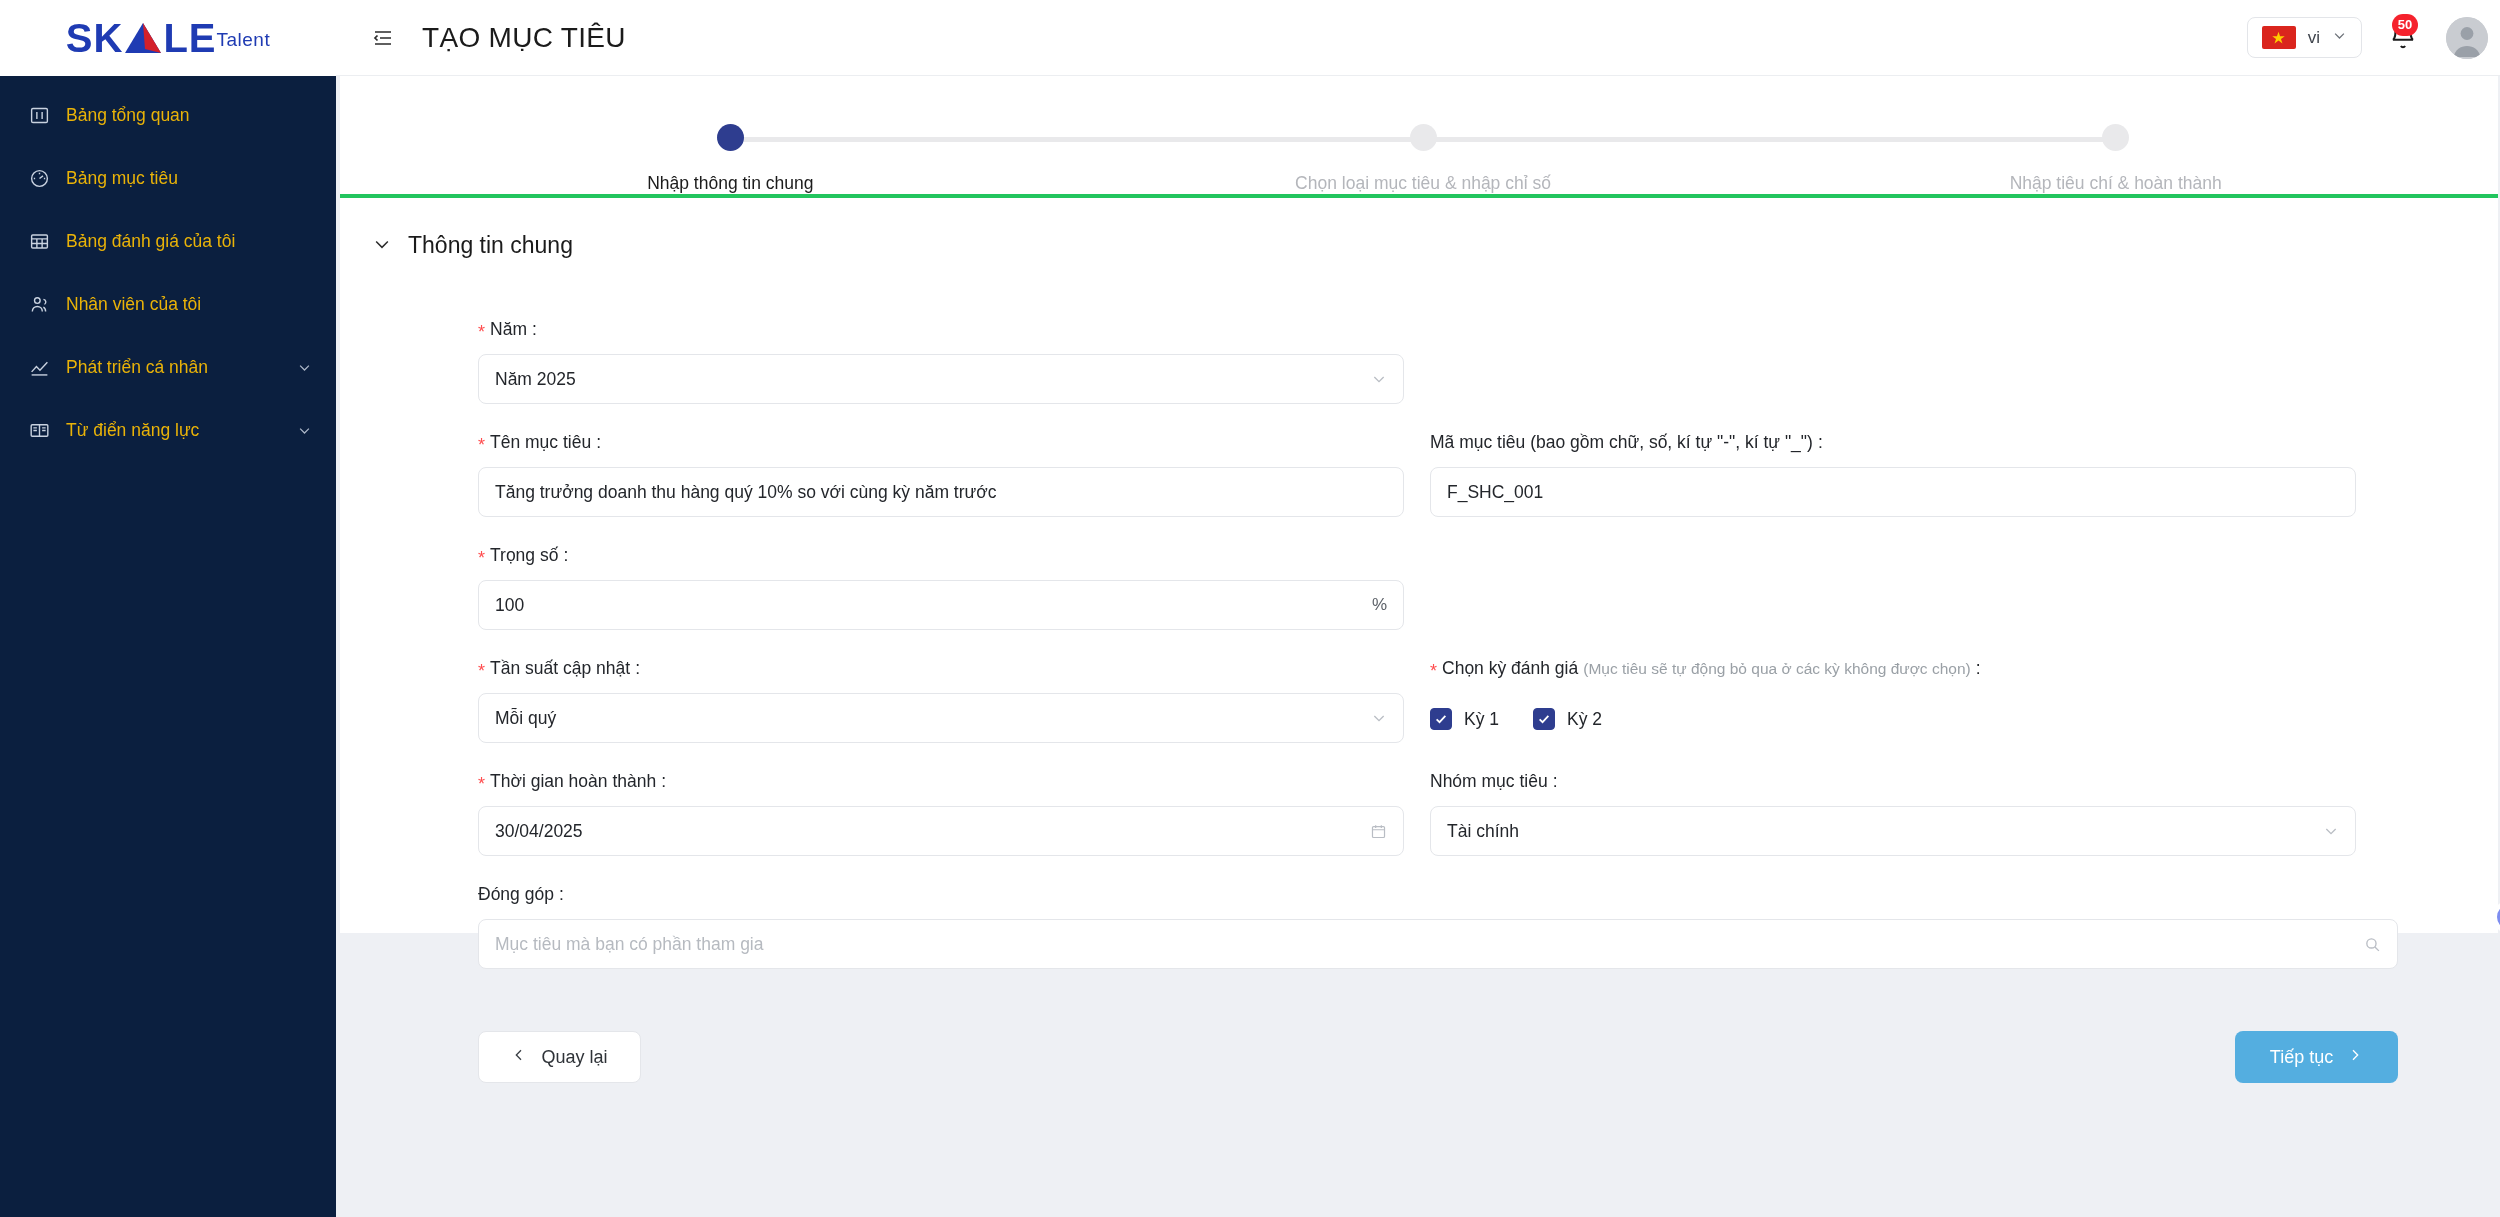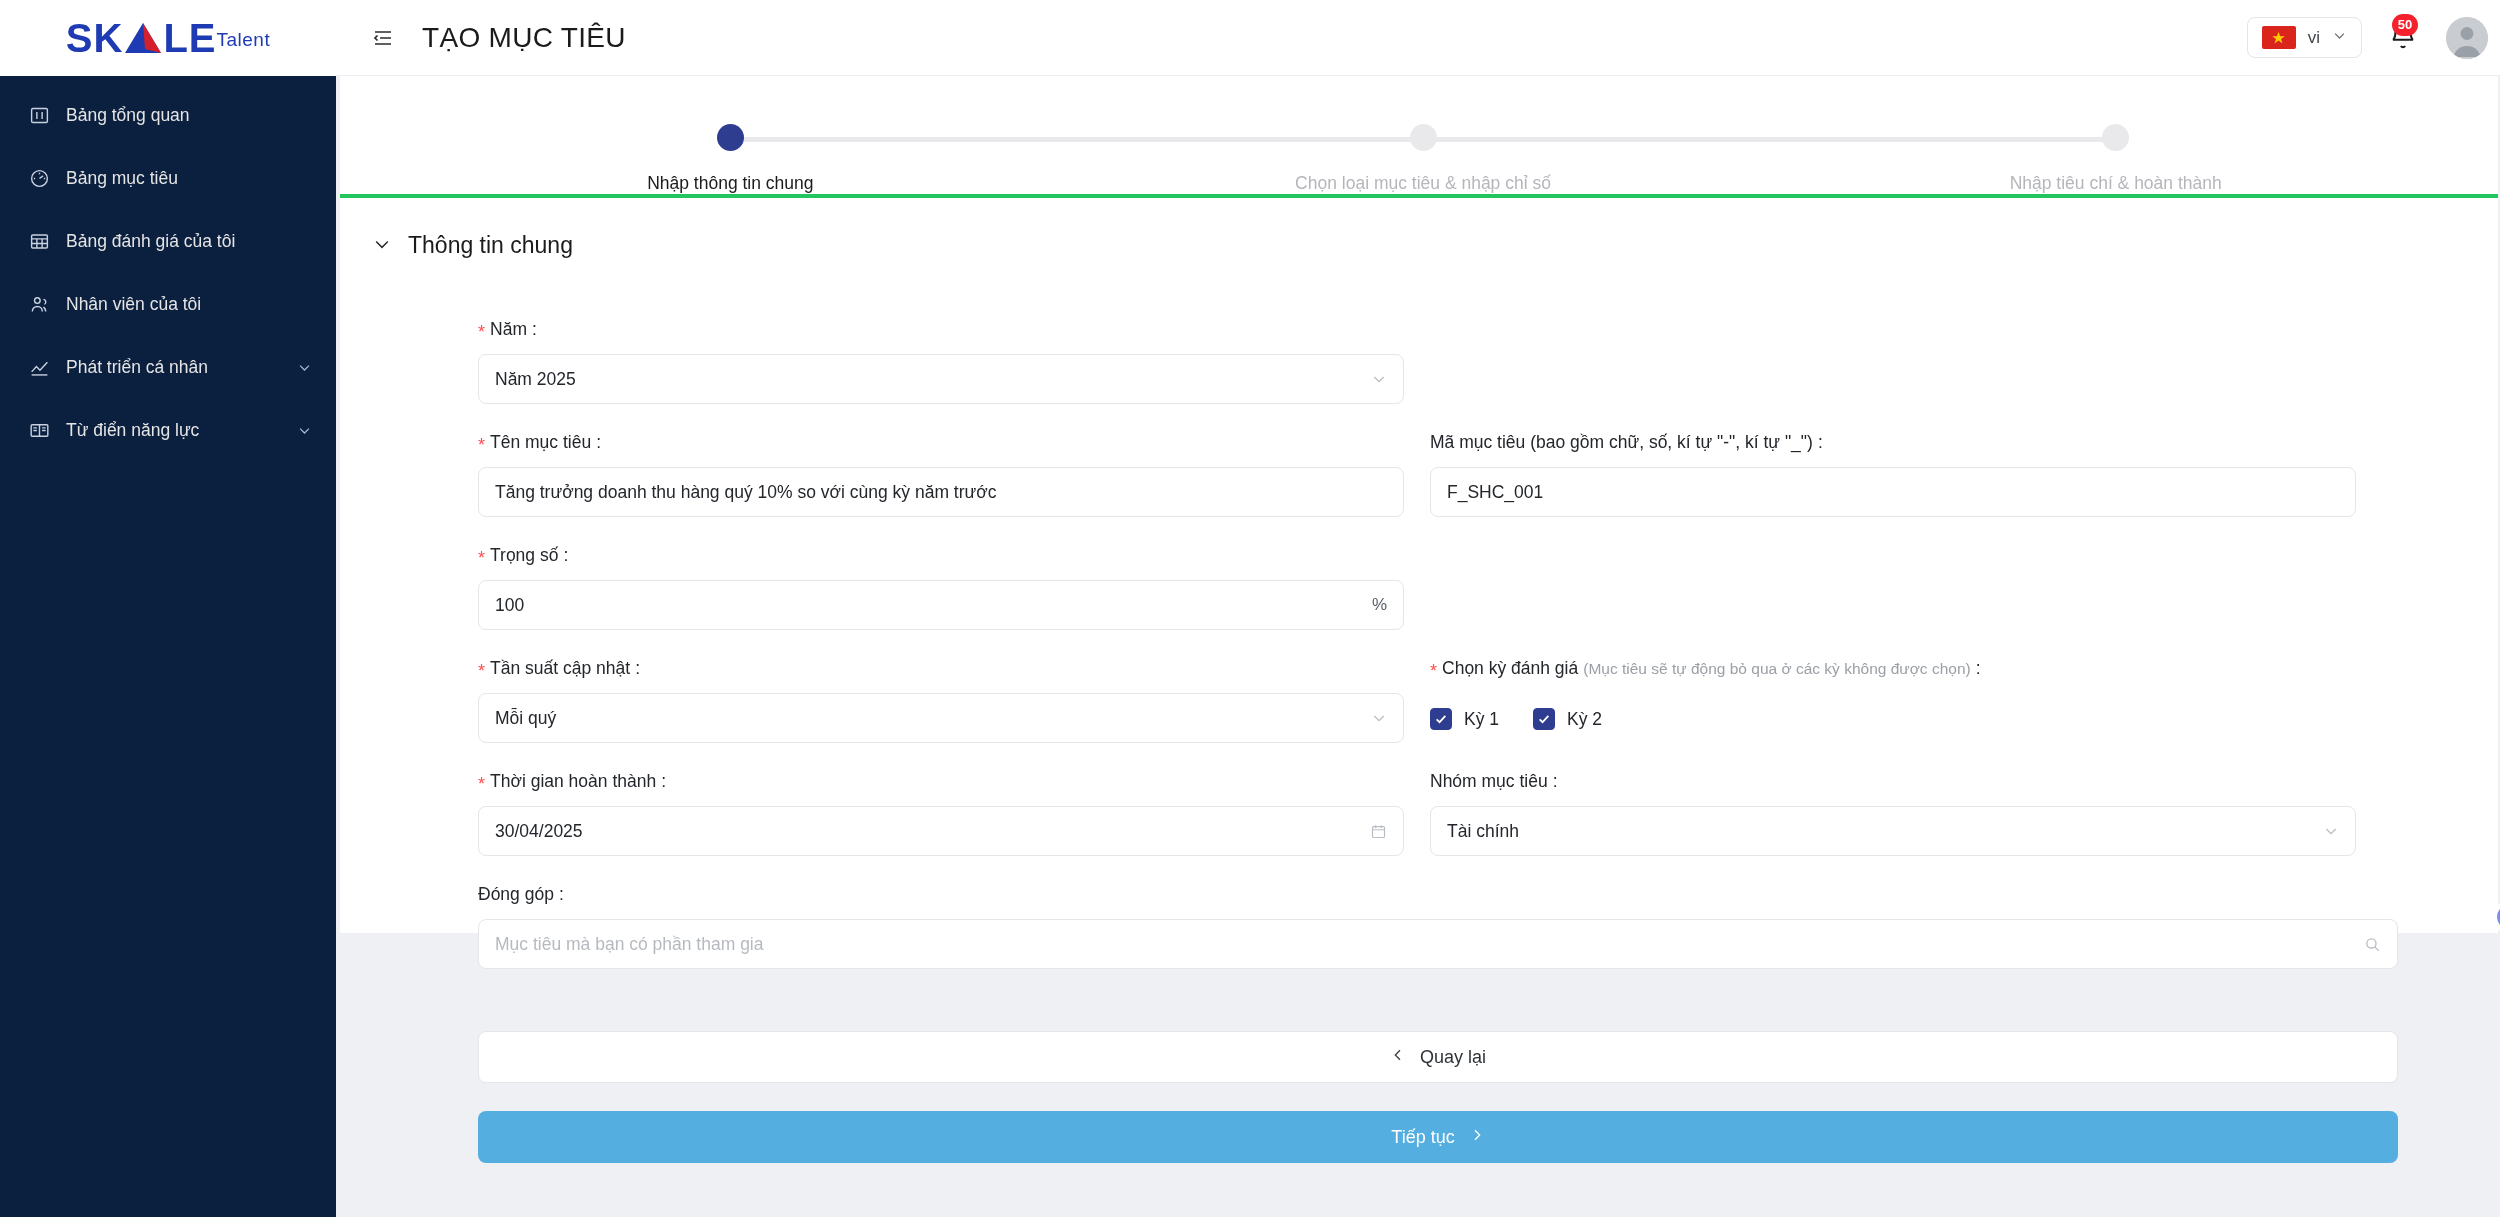--- a/index.html
+++ b/index.html
@@ -28,21 +28,21 @@
     font-size: 40px; font-weight: bold; color: #1f3bb3;
     letter-spacing: 1px; position: relative; display: flex; align-items: center;
   }
   .logo-a-wrap { position: relative; display: inline-block; width: 40px; height: 40px; }
   .logo-a-wrap svg { position: absolute; left: 0; top: 3px; }
   .logo-sub { font-size: 19px; color: #1f3bb3; margin-top: 2px; letter-spacing: .5px; }
 
   .nav { padding-top: 18px; }
   .nav-item {
     display: flex; align-items: center; gap: 16px;
-    padding: 12px 24px 12px 28px; color: #e5e5e5;
+    padding: 12px 24px 12px 28px; color: #eab308;
     font-size: 17.5px; cursor: pointer; height: 42px;
     margin-bottom: 21px;
   }
   .nav-ic { width: 22px; height: 22px; display: flex; align-items: center; justify-content: center; flex: 0 0 22px; }
   .nav-ic svg { display: block; }
   .nav-label { flex: 1; white-space: nowrap; }
   .nav-chev { opacity: .85; display: flex; align-items: center; }
 
   
   .main { flex: 1; display: flex; flex-direction: column; height: 1217px; background: #eef0f4; position: relative; }
@@ -123,21 +123,21 @@
   .ctrl.full { width: 1920px; }
 
   .cbrow { display: flex; align-items: center; gap: 34px; height: 50px; padding-top: 2px; }
   .cb { display: flex; align-items: center; gap: 12px; cursor: pointer; }
   .cb-box {
     width: 22px; height: 22px; border-radius: 4px; background: #2e3d8f; border: 1px solid #2e3d8f;
     display: flex; align-items: center; justify-content: center;
   }
   .cb-label { font-size: 17.5px; color: #23262b; }
 
-  .actions { display: flex; justify-content: space-between; gap: 28px; margin-top: 62px; flex-direction: column; }
+  .actions { display: flex; justify-content: space-between; gap: 28px; margin-top: 62px; }
   .btn {
     height: 52px; border-radius: 8px; display: flex; align-items: center; justify-content: center;
     gap: 14px; font-size: 18px; cursor: pointer; padding: 0 30px;
   }
   .btn-back { border: 1px solid #e4e6ea; background: #fff; color: #2f3338; min-width: 163px; }
   .btn-next { background: #54aee0; color: #fff; min-width: 163px; border: none; }
 
   .edge-widget {
     position: absolute; right: -13px; top: 824px;
     width: 34px; height: 34px; border-radius: 50%;

